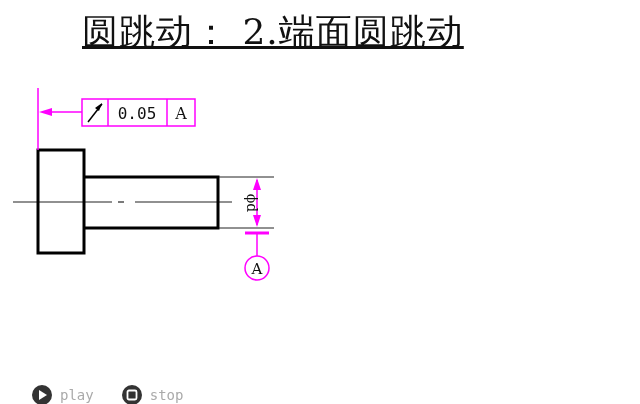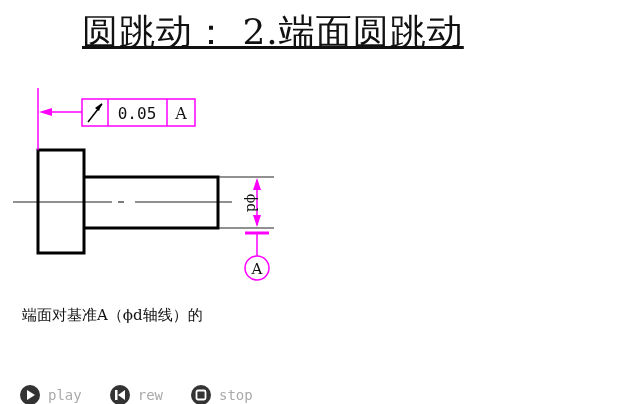--- a/index.html
+++ b/index.html
@@ -1,20 +1,20 @@
 <!DOCTYPE html>
 <html><head>
 <meta charset="utf-8">
 <style>
   html, body { margin:0; padding:0; background:#ffffff; }
   body { width:640px; height:404px; position:relative; overflow:hidden; font-family:"DejaVu Serif", serif; }
   .title { position:absolute; left:82px; top:8px; font-size:36px; color:#111; font-family:"DejaVu Serif", serif; letter-spacing:1px; white-space:nowrap;text-decoration:underline; }
   svg.drawing { position:absolute; left:0; top:0; }
   .desc { position:absolute; left:22px; top:305px; font-size:15px; line-height:21px; color:#111; font-family:"DejaVu Serif", serif; }
-  .controls { position:absolute; left:20px; top:385px; display:flex; align-items:center; }
+  .controls { position:absolute; left:32px; top:385px; display:flex; align-items:center; }
   .ctrl { display:flex; align-items:center; margin-right:28px; cursor:pointer; }
   .ctrl .ic { width:20px; height:20px; border-radius:50%; background:#333; position:relative; margin-right:8px; }
   .ctrl .lbl { font-family:"DejaVu Sans Mono", monospace; font-size:14px; color:#aaa; }
 </style>
 </head>
 <body>
 
 <div class="title">圆跳动： 2.端面圆跳动</div>
 
 <svg class="drawing" width="640" height="404">
@@ -59,42 +59,32 @@
   </g>
   <g>
     <line x1="88" y1="122" x2="102" y2="104" stroke="#000" stroke-width="1.5"></line>
     <polygon points="102,103 95,108 99,111" fill="#000"></polygon>
   </g>
   <text x="137" y="119" font-size="16" font-family="DejaVu Sans Mono, monospace" fill="#111" text-anchor="middle">0.05</text>
   <text x="181" y="119" font-size="16" font-family="DejaVu Serif, serif" fill="#111" text-anchor="middle">A</text>
 </svg>
 
 <div class="desc">
-  <div>端面对基准A（ϕd轴线）的</div>
 </div>
 
 <div class="controls">
   <div class="ctrl">
     <span class="ic">
       <svg width="20" height="20">
           <polygon points="7,5 7,15 15,10" fill="#fff"></polygon>
         </svg>
     </span>
     <span class="lbl">play</span>
   </div>
   <div class="ctrl">
     <span class="ic">
       <svg width="20" height="20">
-          <rect x="5" y="5" width="2.5" height="10" fill="#fff"></rect>
-          <polygon points="15,5 15,15 8,10" fill="#fff"></polygon>
-        </svg>
-    </span>
-    <span class="lbl">rew</span>
-  </div>
-  <div class="ctrl">
-    <span class="ic">
-      <svg width="20" height="20">
           <rect x="5.5" y="5.5" width="9" height="9" rx="1.5" fill="none" stroke="#fff" stroke-width="1.8"></rect>
         </svg>
     </span>
     <span class="lbl">stop</span>
   </div>
 </div>
 
 </body></html>

